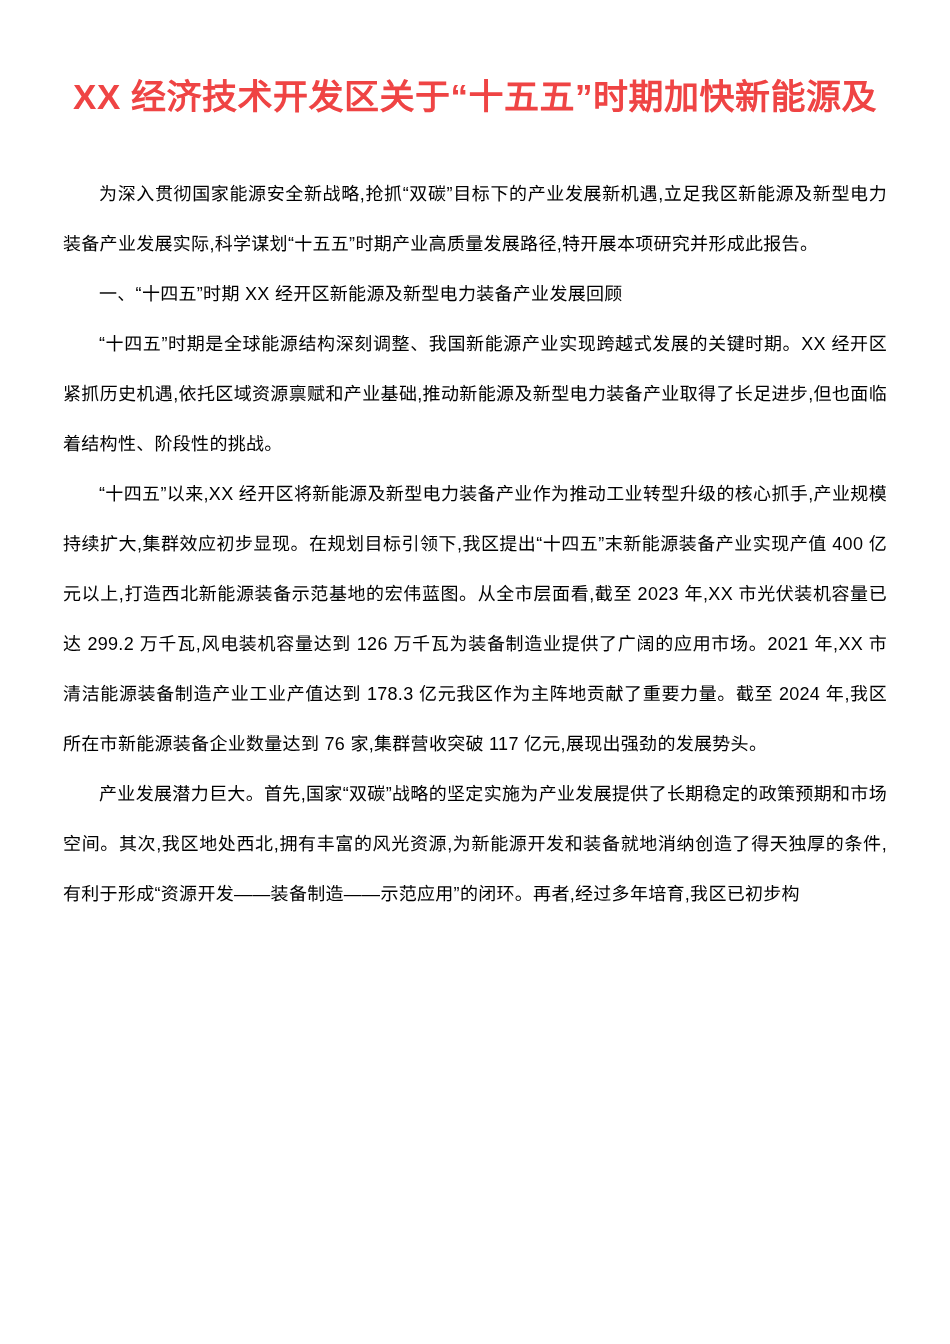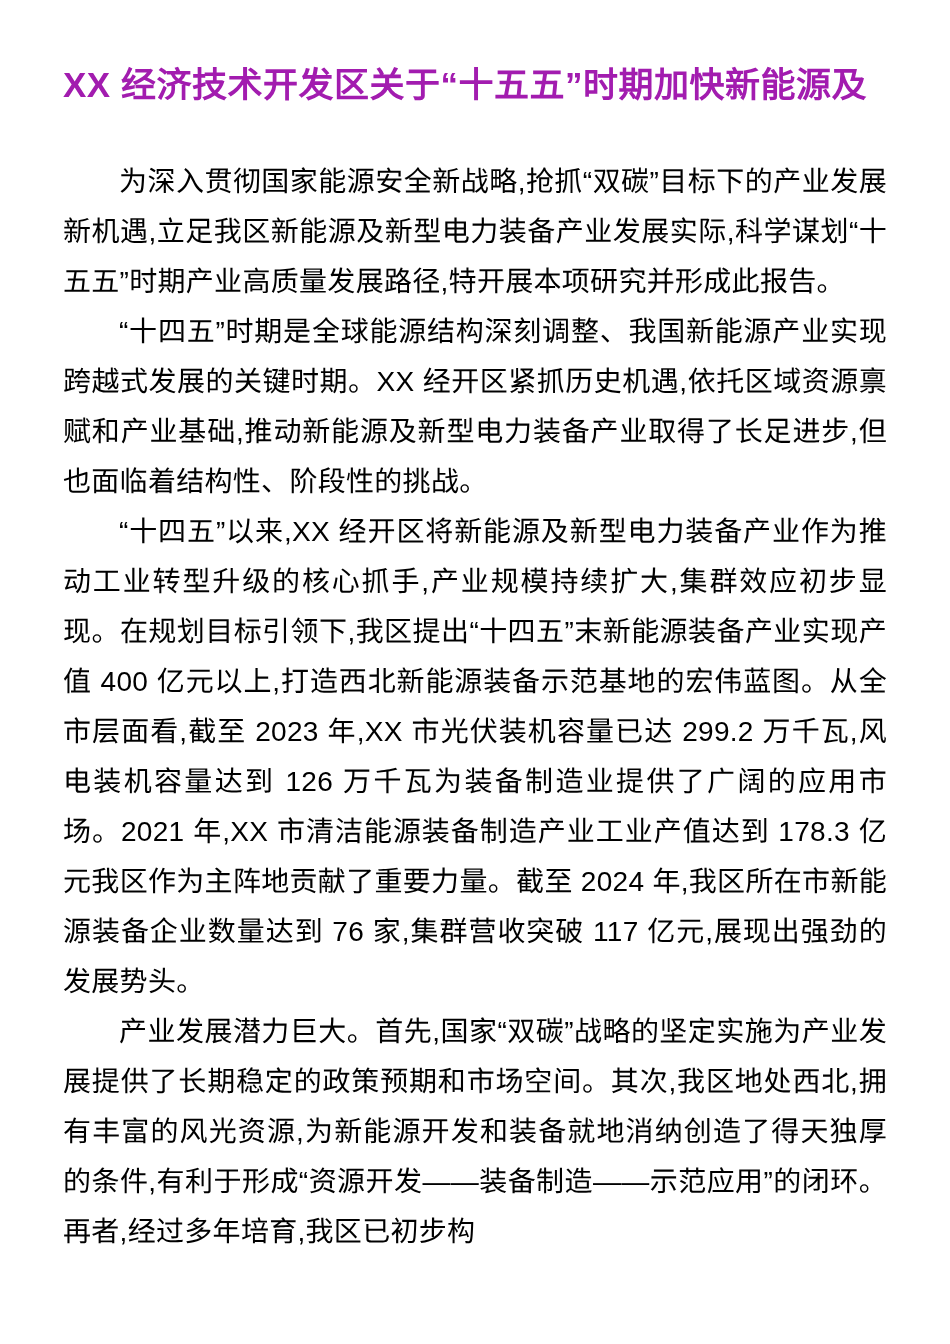--- a/index.html
+++ b/index.html
@@ -13,46 +13,48 @@
     height: 1344px;
     background: #ffffff;
     color: #000000;
     padding: 58px 63px 0 63px;
     overflow: hidden;
   }
   .doc-title {
     font-size: 35px;
     line-height: 53px;
     font-weight: bold;
-    color: #a21caf;
-    margin: 0 0 46px 0;
+    text-align: center;
+    color: #ef4444;
+    margin: 12px 0 46px 0;
     letter-spacing: 0.5px;
   }
   .title-line { display: block; }
   .para {
-    font-size: 28px;
+    font-size: 18px;
     line-height: 50px;
     color: #000000;
     text-align: justify;
     text-indent: 2em;
     letter-spacing: 0.3px;
     word-break: break-all;
   }
 </style>
 </head>
 <body>
 
 <div class="page">
 
   <h1 class="doc-title">
     <span class="title-line">XX 经济技术开发区关于“十五五”时期加快新能源及</span>
   </h1>
 
   <p class="para">为深入贯彻国家能源安全新战略,抢抓“双碳”目标下的产业发展新机遇,立足我区新能源及新型电力装备产业发展实际,科学谋划“十五五”时期产业高质量发展路径,特开展本项研究并形成此报告。</p>
 
+  <p class="para">一、“十四五”时期 XX 经开区新能源及新型电力装备产业发展回顾</p>
 
   <p class="para">“十四五”时期是全球能源结构深刻调整、我国新能源产业实现跨越式发展的关键时期。XX 经开区紧抓历史机遇,依托区域资源禀赋和产业基础,推动新能源及新型电力装备产业取得了长足进步,但也面临着结构性、阶段性的挑战。</p>
 
 
   <p class="para">“十四五”以来,XX 经开区将新能源及新型电力装备产业作为推动工业转型升级的核心抓手,产业规模持续扩大,集群效应初步显现。在规划目标引领下,我区提出“十四五”末新能源装备产业实现产值 400 亿元以上,打造西北新能源装备示范基地的宏伟蓝图。从全市层面看,截至 2023 年,XX 市光伏装机容量已达 299.2 万千瓦,风电装机容量达到 126 万千瓦为装备制造业提供了广阔的应用市场。2021 年,XX 市清洁能源装备制造产业工业产值达到 178.3 亿元我区作为主阵地贡献了重要力量。截至 2024 年,我区所在市新能源装备企业数量达到 76 家,集群营收突破 117 亿元,展现出强劲的发展势头。</p>
 
   <p class="para">产业发展潜力巨大。首先,国家“双碳”战略的坚定实施为产业发展提供了长期稳定的政策预期和市场空间。其次,我区地处西北,拥有丰富的风光资源,为新能源开发和装备就地消纳创造了得天独厚的条件,有利于形成“资源开发——装备制造——示范应用”的闭环。再者,经过多年培育,我区已初步构</p>
 
 </div>
 

